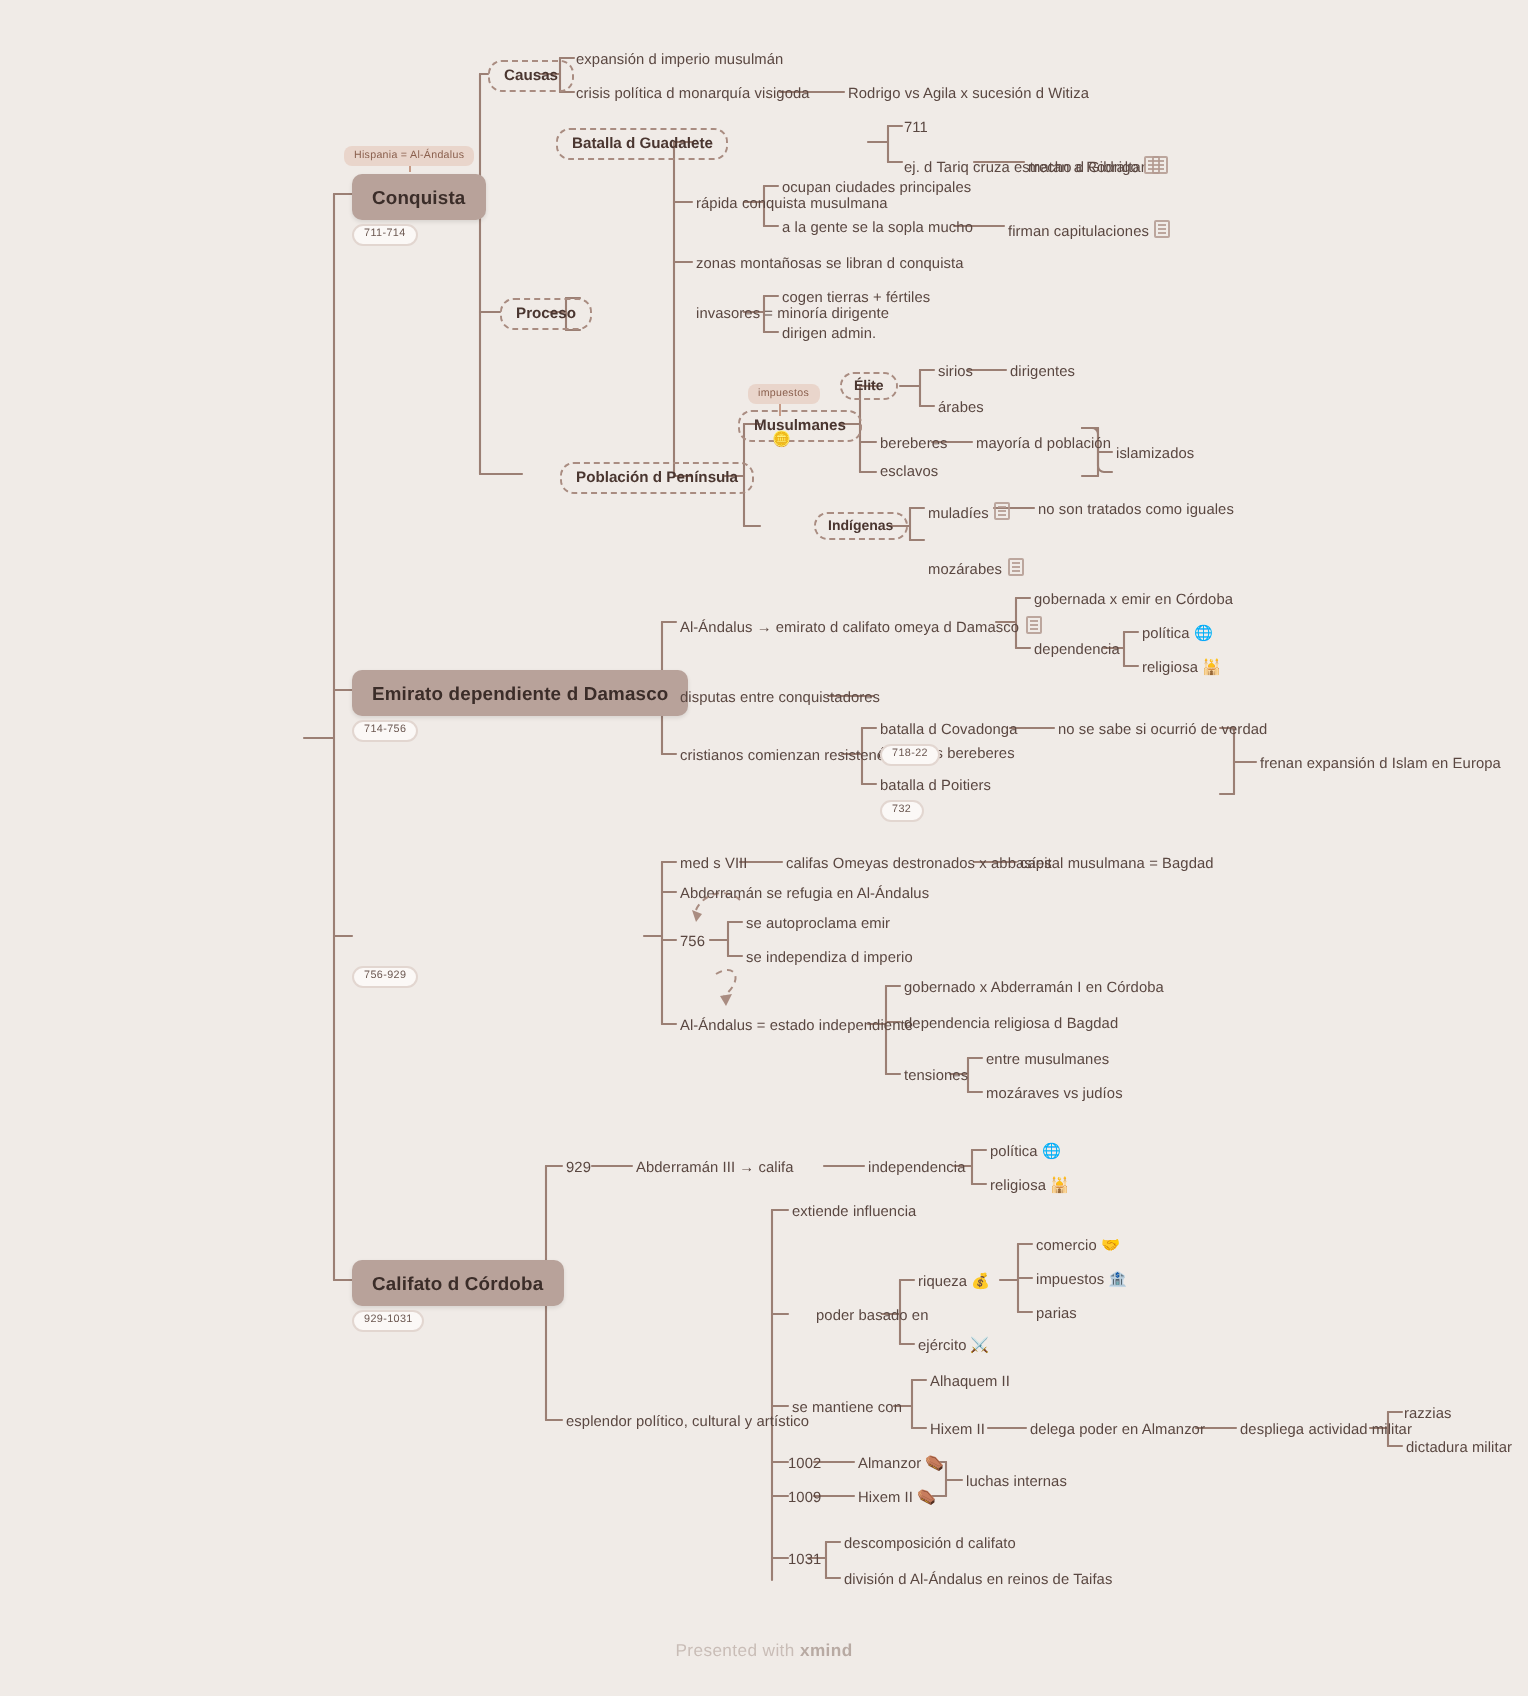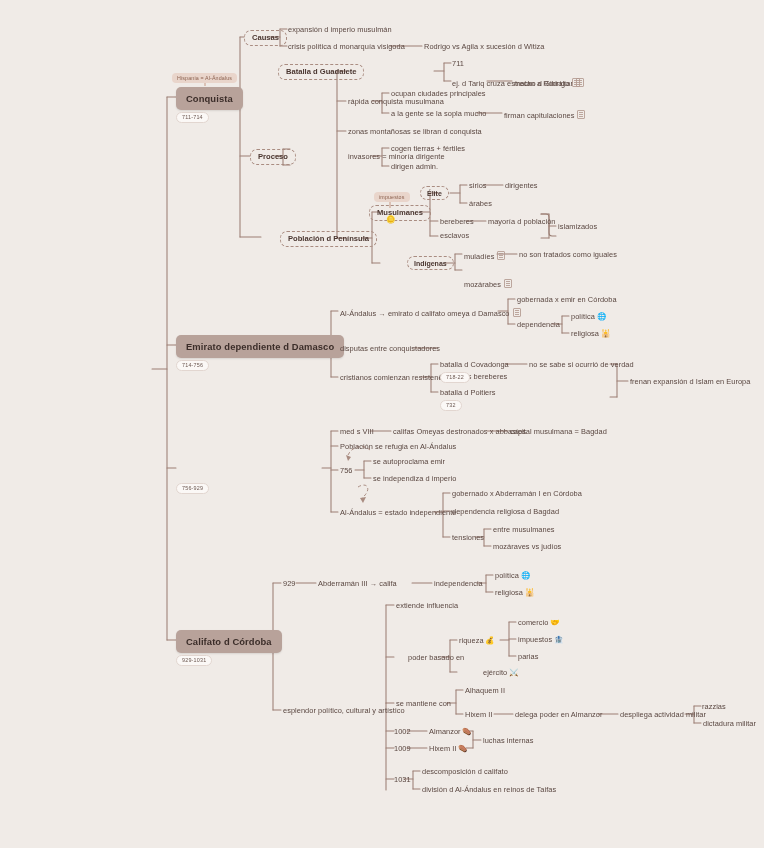--- a/index.html
+++ b/index.html
@@ -349,21 +349,21 @@
 <div class="nd t" style="left:440px;top:389px;">batalla d Poitiers</div>
 <div class="nd pill" style="left:440px;top:400px;">732</div>
 <div class="nd t" style="left:630px;top:378px;">frenan expansión d Islam en Europa</div>
 
 <div class="nd pill" style="left:176px;top:483px;">756-929</div>
 
 <div class="nd t" style="left:340px;top:428px;">med s VIII</div>
 <div class="nd t" style="left:393px;top:428px;">califas Omeyas destronados x abbasíes</div>
 <div class="nd t" style="left:510px;top:428px;">capital musulmana = Bagdad</div>
 
-<div class="nd t" style="left:340px;top:443px;">Población se refugia en Al-Ándalus</div>
+<div class="nd t" style="left:340px;top:443px;">Abderramán se refugia en Al-Ándalus</div>
 
 <div class="nd t" style="left:340px;top:467px;">756</div>
 <div class="nd t" style="left:373px;top:458px;">se autoproclama emir</div>
 <div class="nd t" style="left:373px;top:475px;">se independiza d imperio</div>
 
 <div class="nd t" style="left:340px;top:509px;">Al-Ándalus = estado independiente</div>
 <div class="nd t" style="left:452px;top:490px;">gobernado x Abderramán I en Córdoba</div>
 <div class="nd t" style="left:452px;top:508px;">dependencia religiosa d Bagdad</div>
 <div class="nd t" style="left:452px;top:534px;">tensiones</div>
 <div class="nd t" style="left:493px;top:526px;">entre musulmanes</div>
@@ -379,34 +379,38 @@
 <div class="nd t" style="left:495px;top:589px;"><span>religiosa</span> <span class="emo">🕌</span></div>
 
 <div class="nd t" style="left:283px;top:707px;">esplendor político, cultural y artístico</div>
 <div class="nd t" style="left:396px;top:602px;">extiende influencia</div>
 
 <div class="nd t" style="left:396px;top:654px;padding-left:12px;">poder basado en</div>
 <div class="nd t" style="left:459px;top:637px;"><span>riqueza</span> <span class="emo">💰</span></div>
 <div class="nd t" style="left:518px;top:619px;"><span>comercio</span> <span class="emo">🤝</span></div>
 <div class="nd t" style="left:518px;top:636px;"><span>impuestos</span> <span class="emo">🏦</span></div>
 <div class="nd t" style="left:518px;top:653px;">parias</div>
-<div class="nd t" style="left:459px;top:669px;margin-left:24px;"><span>ejército</span> <span class="emo">⚔️</span></div>
+<div class="nd t" style="left:459px;top:669px;"><span>ejército</span> <span class="emo">⚔️</span></div>
 
 <div class="nd t" style="left:396px;top:700px;">se mantiene con</div>
 <div class="nd t" style="left:465px;top:687px;">Alhaquem II</div>
 <div class="nd t" style="left:465px;top:711px;">Hixem II</div>
 <div class="nd t" style="left:515px;top:711px;">delega poder en Almanzor</div>
 <div class="nd t" style="left:620px;top:711px;">despliega actividad militar</div>
 <div class="nd t" style="left:702px;top:703px;">razzias</div>
 <div class="nd t" style="left:703px;top:720px;">dictadura militar</div>
 
 <div class="nd t" style="left:394px;top:728px;">1002</div>
 <div class="nd t" style="left:429px;top:728px;"><span>Almanzor</span> <span class="emo">⚰️</span></div>
 <div class="nd t" style="left:394px;top:745px;">1009</div>
 <div class="nd t" style="left:429px;top:745px;"><span>Hixem II</span> <span class="emo">⚰️</span></div>
 <div class="nd t" style="left:483px;top:737px;">luchas internas</div>
 
 <div class="nd t" style="left:394px;top:776px;">1031</div>
 <div class="nd t" style="left:422px;top:768px;">descomposición d califato</div>
 <div class="nd t" style="left:422px;top:786px;">división d Al-Ándalus en reinos de Taifas</div>
 
-
+<div class="footer">
+  <span>Presented with</span>
+  <b>xmind</b>
 </div>
 
+</div>
+
 </body></html>

